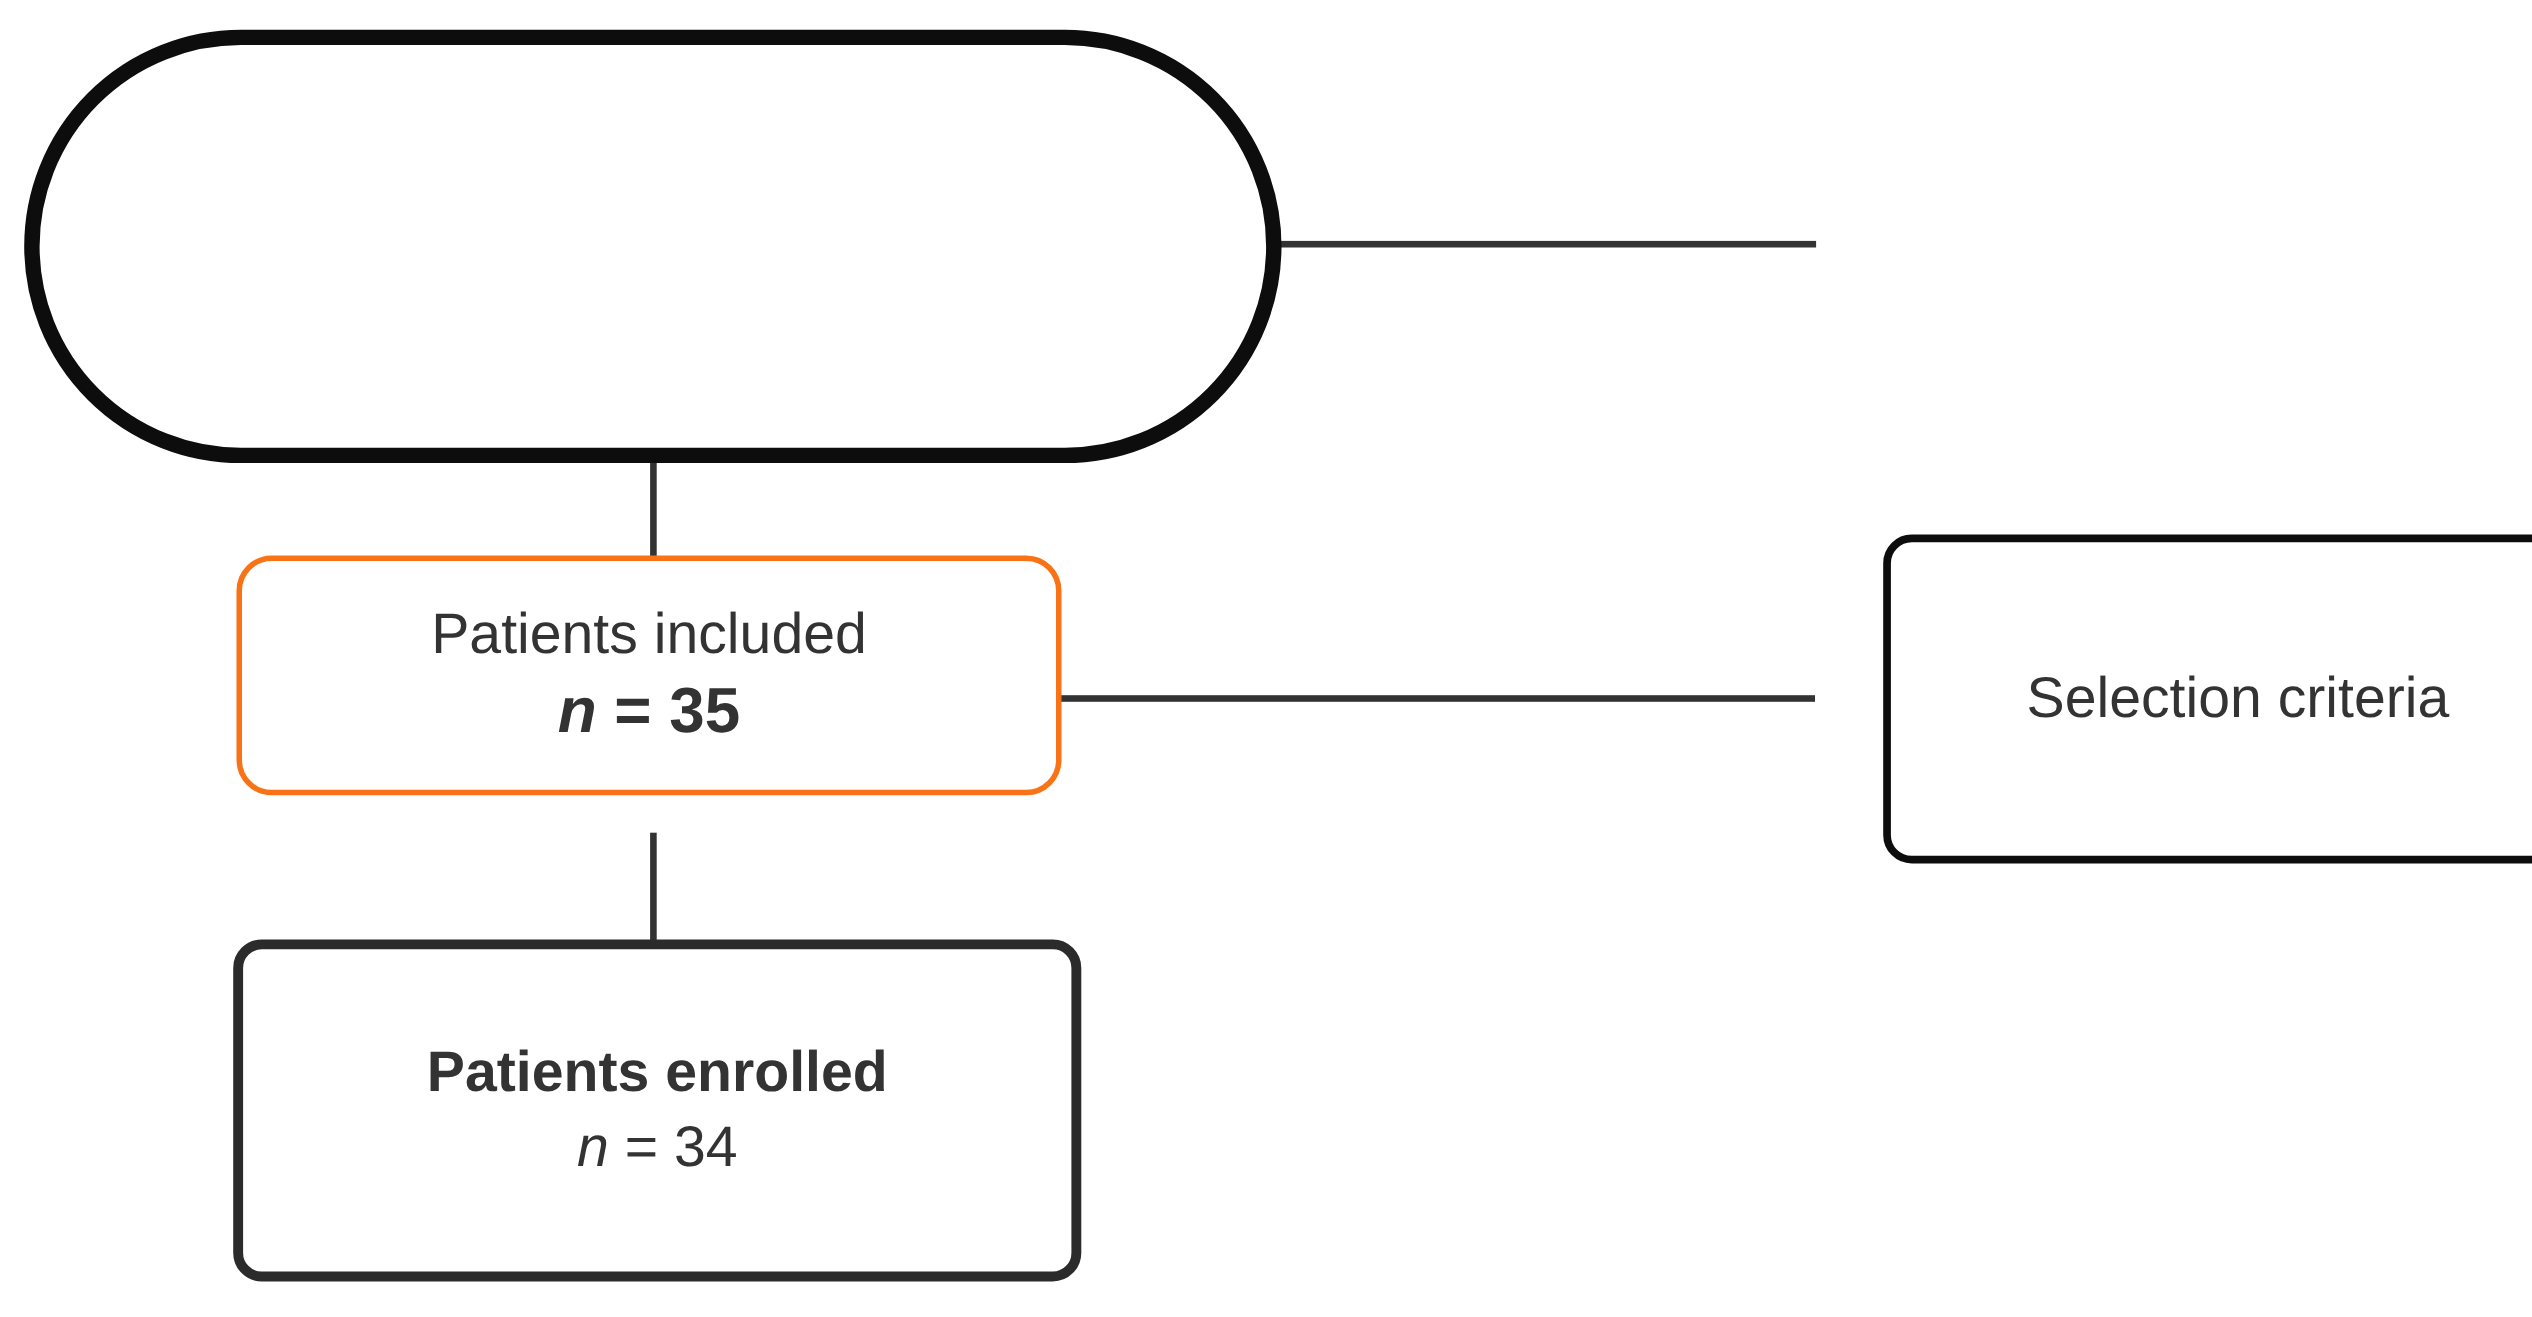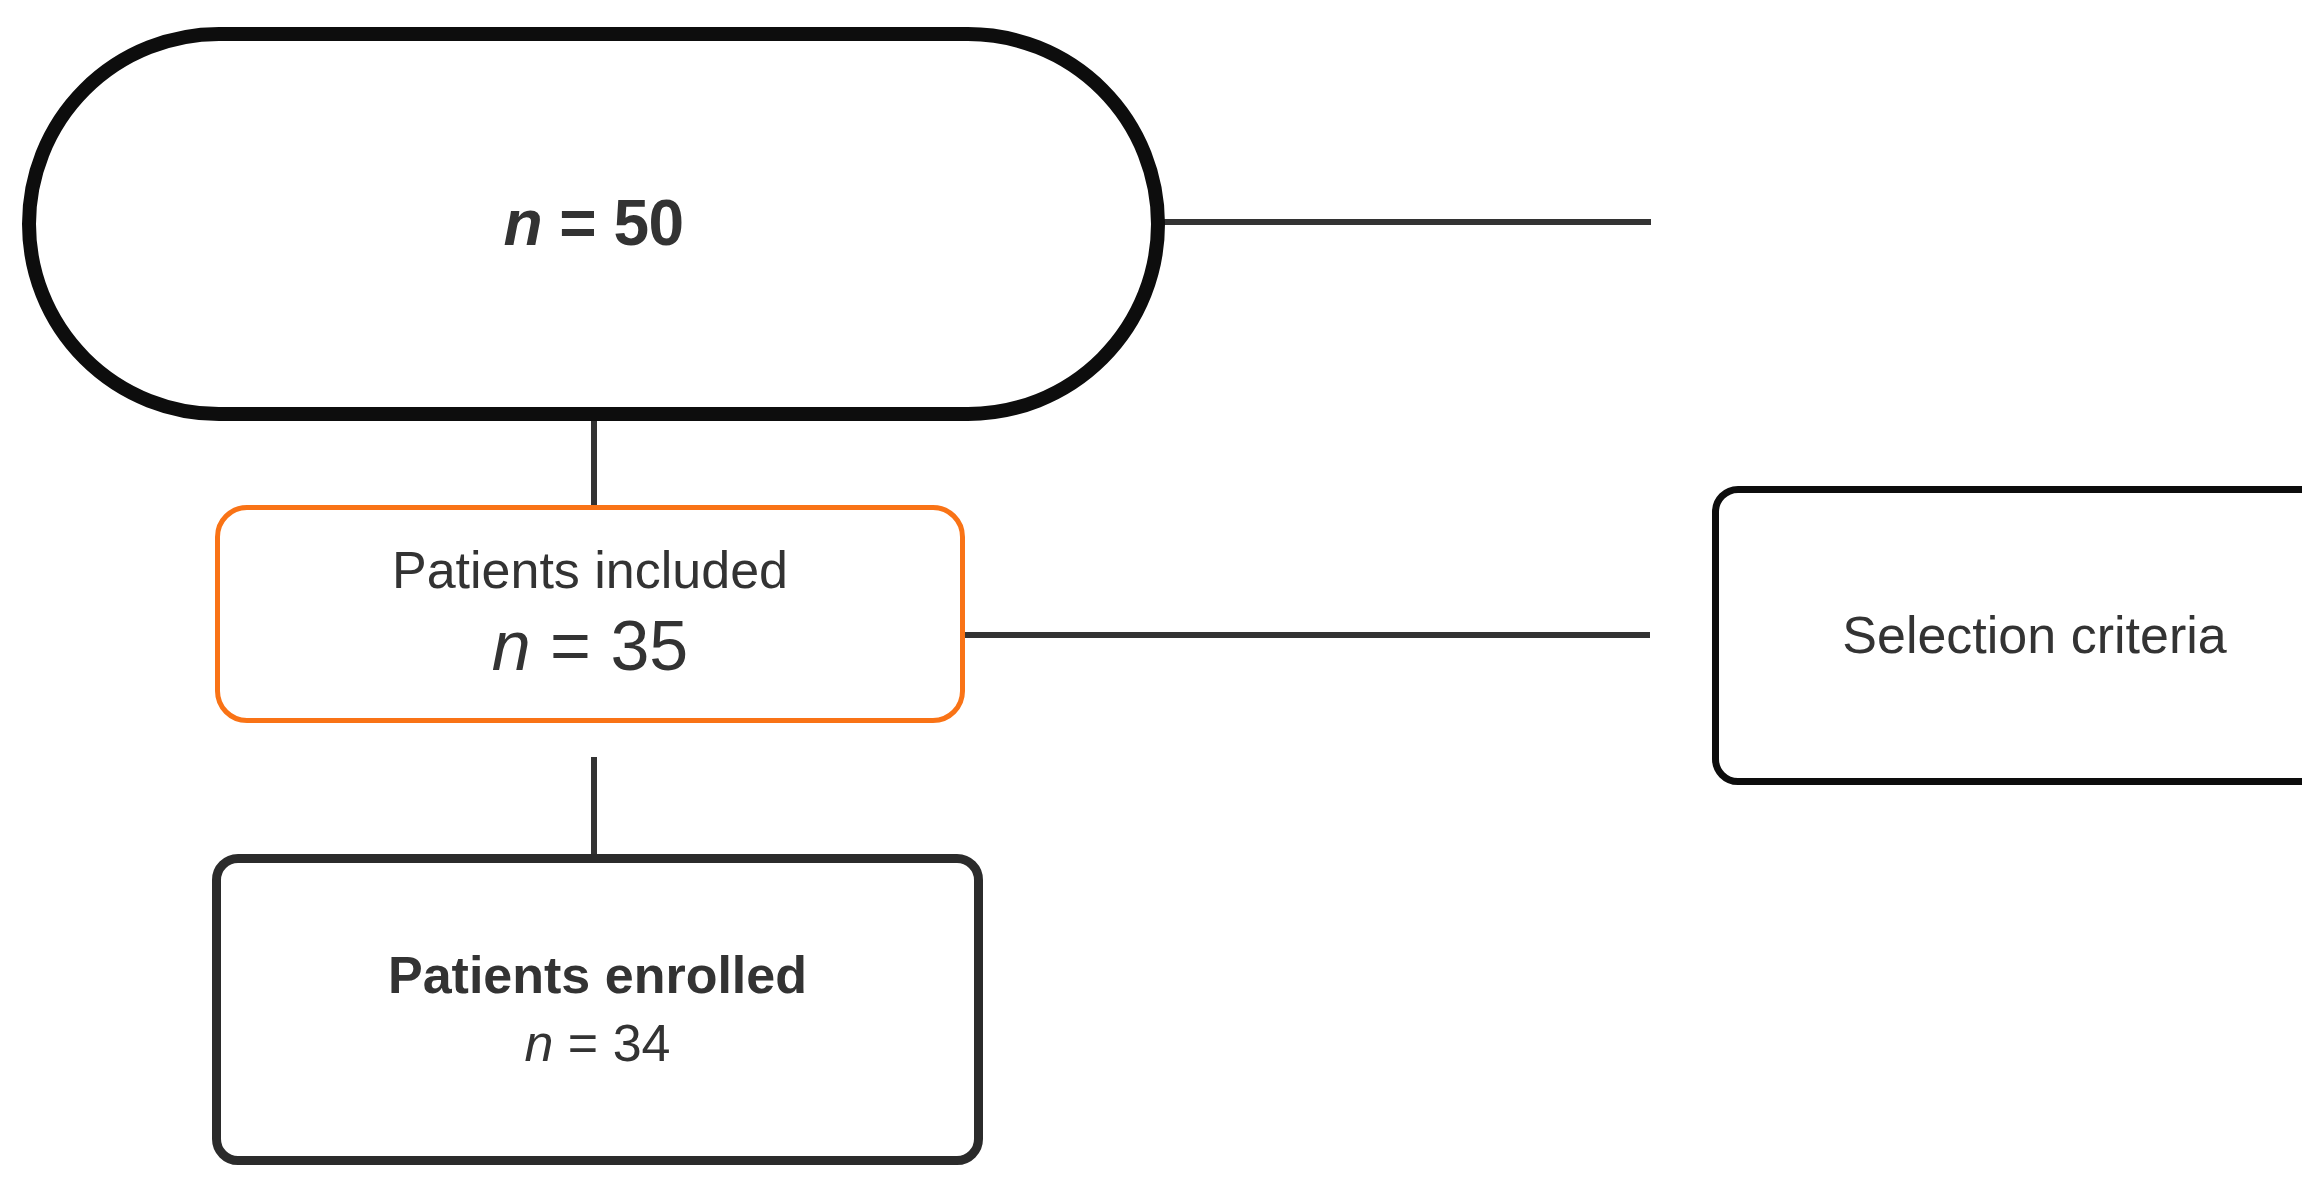--- a/index.html
+++ b/index.html
@@ -64,22 +64,22 @@
     height: 218px;
     border: 5px solid #f97316;
     border-radius: 32px;
   }
   .node-included .line1 {
     font-size: 52px;
     font-weight: normal;
     line-height: 1.25;
   }
   .node-included .line2 {
-    font-size: 70px;
-    font-weight: normal;
+    font-size: 58px;
+    font-weight: bold;
     line-height: 1.25;
   }
   .node-included .line2 .ital { font-style: italic; }
 
   
   .node-enrolled {
     left: 212px;
     top: 854px;
     width: 771px;
     height: 311px;
@@ -155,23 +155,20 @@
 <body>
 
 <div id="canvas">
 
   <div class="conn conn-h conn-total-inclusion"></div>
   <div class="conn conn-v conn-total-included"></div>
   <div class="conn conn-h conn-included-selection"></div>
   <div class="conn conn-v conn-included-enrolled"></div>
 
   <div class="node node-total">
-    <div class="line2">
-      <span class="ital">n</span><span> = 50</span>
-    </div>
   </div>
 
   <div class="node node-included">
     <div class="line1">Patients included</div>
     <div class="line2">
       <span class="ital">n</span><span> = 35</span>
     </div>
   </div>
 
   <div class="node node-enrolled">

